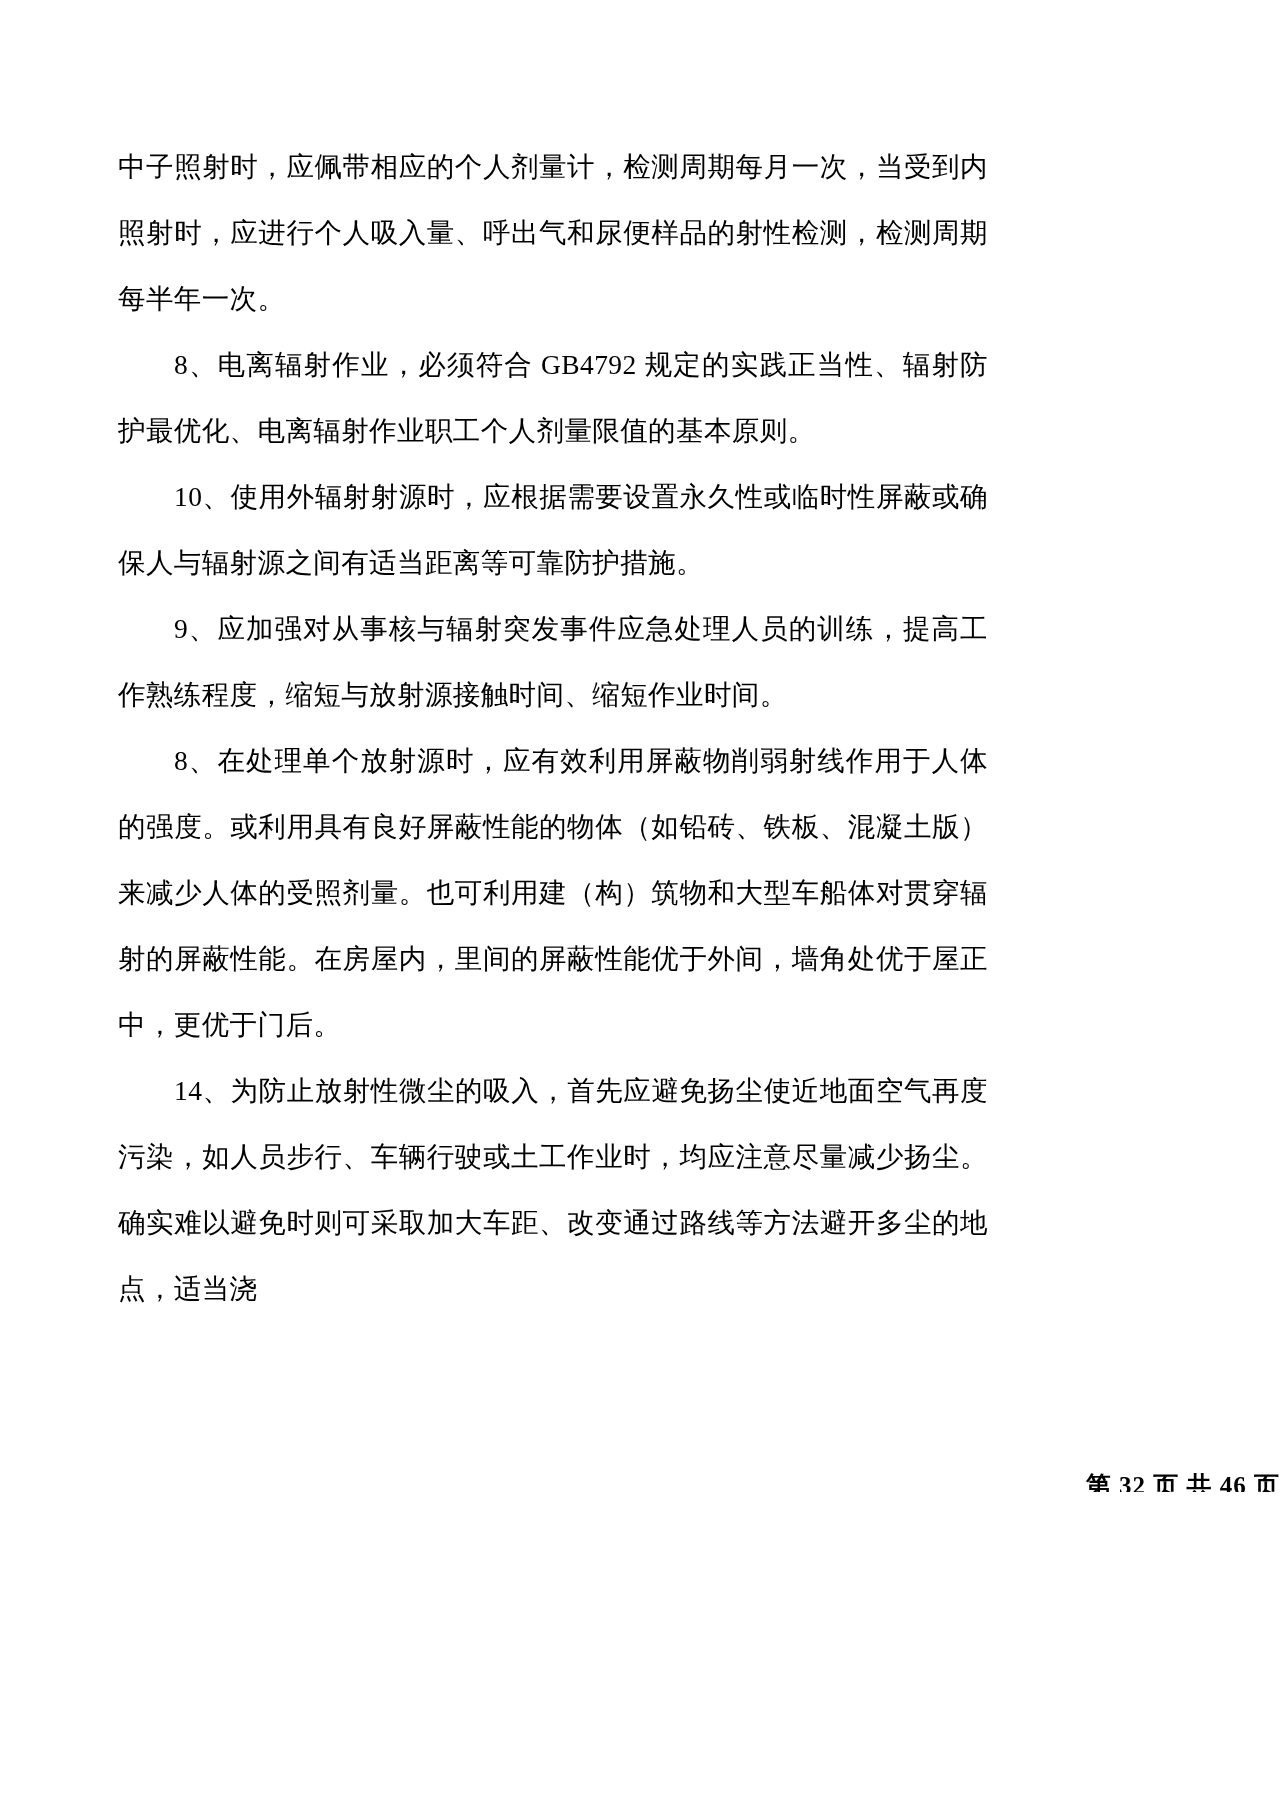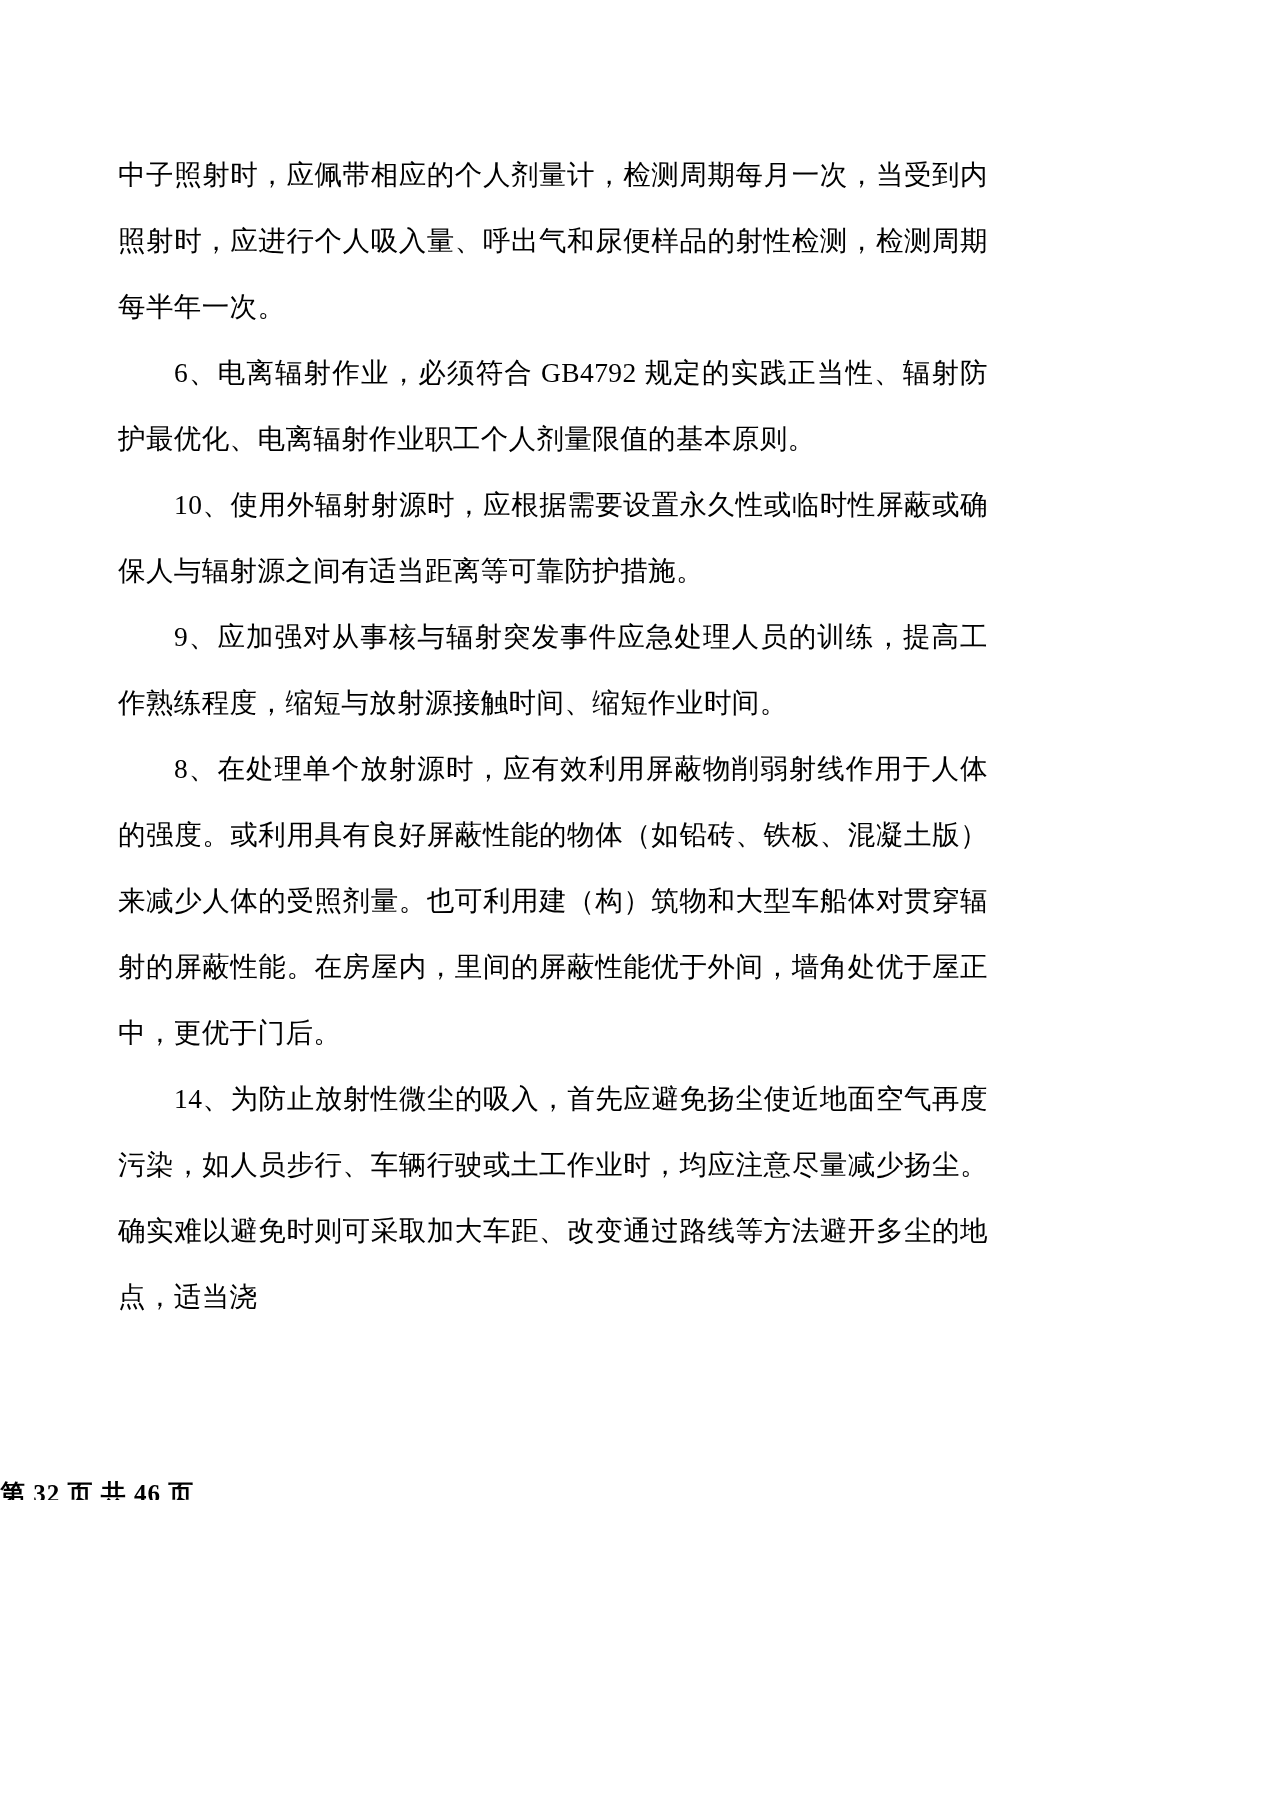--- a/index.html
+++ b/index.html
@@ -5,21 +5,21 @@
   html, body {
     margin: 0;
     padding: 0;
     background: #ffffff;
   }
   .page {
     position: relative;
     width: 1280px;
     height: 1488px;
     background: #ffffff;
-    margin: 12px auto;
+    margin: 4px auto;
     box-sizing: border-box;
     font-family: "Liberation Serif", "DejaVu Serif", serif;
     color: #000000;
     overflow: hidden;
   }
   .content {
     position: absolute;
     left: 118px;
     top: 130px;
     width: 870px;
@@ -35,35 +35,35 @@
     white-space: pre-wrap;
   }
   p.indent {
     text-indent: 56px;
   }
   .footer {
     position: absolute;
     left: 0;
     right: 0;
     top: 1465px;
-    text-align: left;
+    text-align: right;
     font-size: 25px;
     font-weight: bold;
     letter-spacing: 1px;
     font-family: "Liberation Serif", "DejaVu Serif", serif;
   }
 </style>
 </head>
 <body>
 
 <div class="page">
 
   <div class="content">
     <p class="para">中子照射时，应佩带相应的个人剂量计，检测周期每月一次，当受到内照射时，应进行个人吸入量、呼出气和尿便样品的射性检测，检测周期每半年一次。</p>
-    <p class="para indent">6、电离辐射作业，必须符合 GB4792 规定的实践正当性、辐射防护最优化、电离辐射作业职工个人剂量限值的基本原则。</p>
+    <p class="para indent">8、电离辐射作业，必须符合 GB4792 规定的实践正当性、辐射防护最优化、电离辐射作业职工个人剂量限值的基本原则。</p>
     <p class="para indent">10、使用外辐射射源时，应根据需要设置永久性或临时性屏蔽或确保人与辐射源之间有适当距离等可靠防护措施。</p>
     <p class="para indent">9、应加强对从事核与辐射突发事件应急处理人员的训练，提高工作熟练程度，缩短与放射源接触时间、缩短作业时间。</p>
     <p class="para indent">8、在处理单个放射源时，应有效利用屏蔽物削弱射线作用于人体的强度。或利用具有良好屏蔽性能的物体（如铅砖、铁板、混凝土版）来减少人体的受照剂量。也可利用建（构）筑物和大型车船体对贯穿辐射的屏蔽性能。在房屋内，里间的屏蔽性能优于外间，墙角处优于屋正中，更优于门后。</p>
     <p class="para indent">14、为防止放射性微尘的吸入，首先应避免扬尘使近地面空气再度污染，如人员步行、车辆行驶或土工作业时，均应注意尽量减少扬尘。确实难以避免时则可采取加大车距、改变通过路线等方法避开多尘的地点，适当浇</p>
   </div>
 
   <div class="footer">第 32 页 共 46 页</div>
 
 </div>
 

